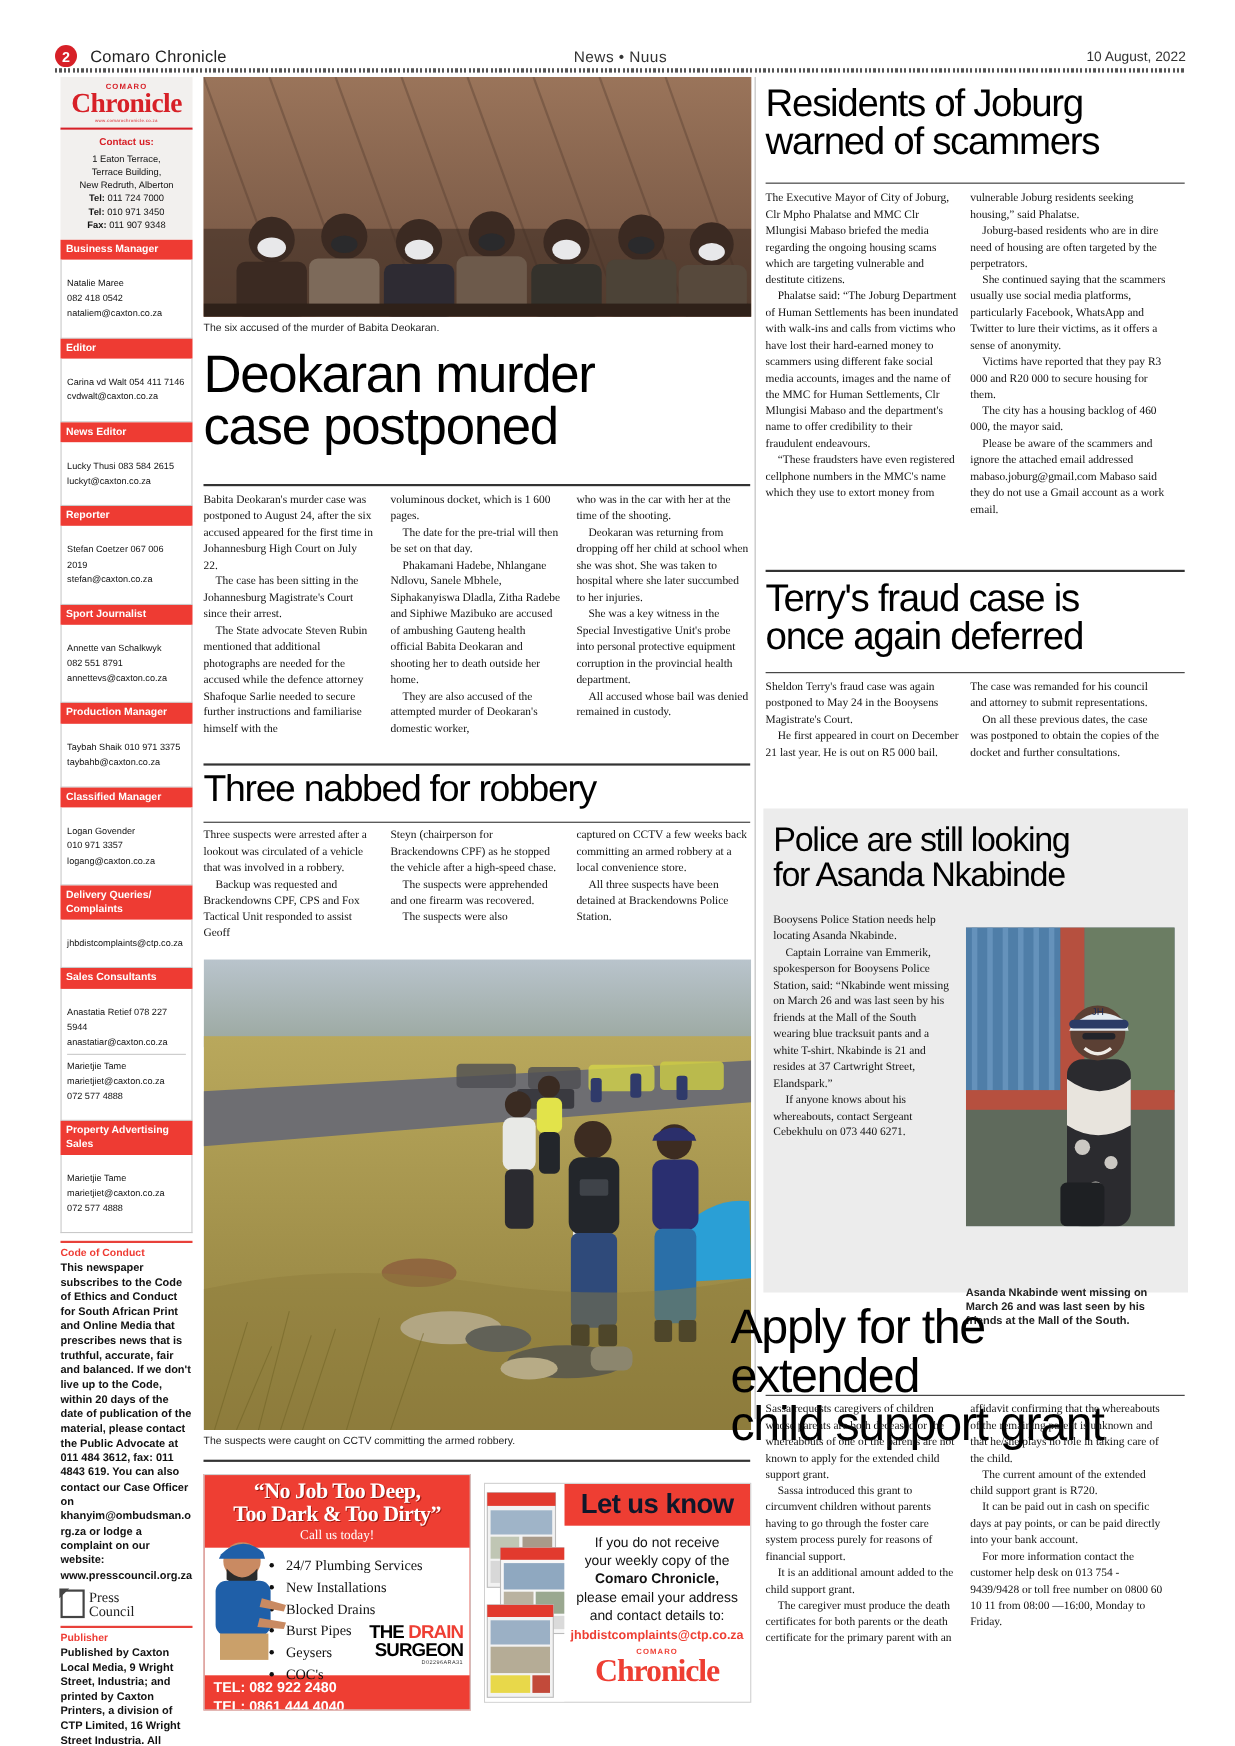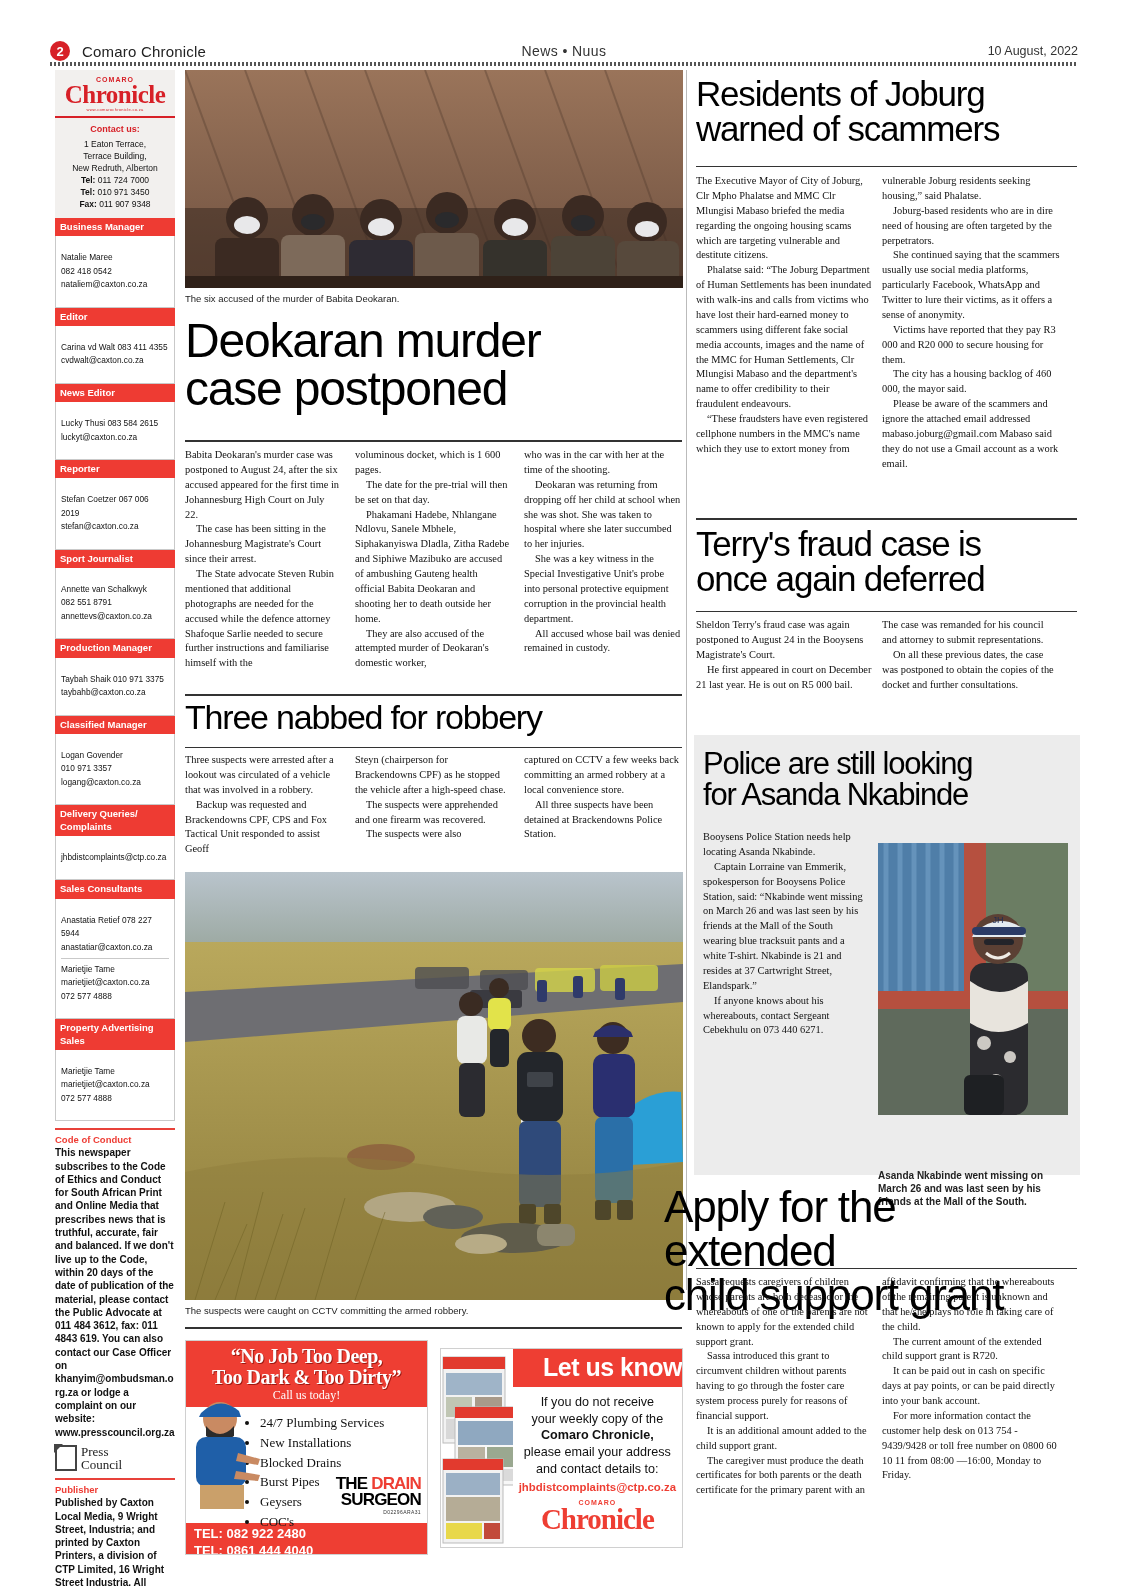--- a/index.html
+++ b/index.html
@@ -149,22 +149,22 @@
   .db-code { font-size: 5px; color: #333; letter-spacing: .4px; margin-top: 3px; }
   .drain-tel {
     color: #fff; font-weight: bold; font-size: 13px; line-height: 1.28;
     padding: 3px 0 4px 8px;
   }
 
   .letus-ad { border: 1px solid #d0d0d0; background: #fff; display: flex; }
   .letus-left { width: 78px; background: #fff; position: relative; overflow: hidden; }
   .letus-right { flex: 1; padding: 0; }
   .letus-banner {
-    background: #ee3e33; color: #ffffff; font-weight: bold; font-size: 25px;
-    text-align: right; padding: 4px 0 5px; letter-spacing: -.5px;
+    background: #ee3e33; color: #0f172a; font-weight: bold; font-size: 25px;
+    text-align: center; padding: 4px 0 5px; letter-spacing: -.5px;
   }
   .letus-body {
     text-align: center; font-size: 12.6px; line-height: 1.33; color: #111; padding: 7px 6px 2px;
   }
   .letus-body b { font-weight: bold; }
   .letus-mail { color: #ee3e33; font-weight: bold; font-size: 11.4px; margin-top: 2px; }
   .letus-logo { text-align: center; padding: 2px 0 4px; }
   .lu-comaro { font-size: 7px; font-weight: bold; color: #ee3e33; letter-spacing: 1px; }
   .lu-chron {
     font-family: "Liberation Serif", serif; font-weight: bold; font-size: 29px;
@@ -211,21 +211,21 @@
         <div class="sb-body">
           <div>Natalie Maree</div>
           <div>082 418 0542</div>
           <div>nataliem@caxton.co.za</div>
         </div>
         </div>
 
       <div>
           <div class="sb-head">Editor</div>
         <div class="sb-body">
-          <div>Carina vd Walt 083 411 4355</div>
+          <div>Carina vd Walt 054 411 7146</div>
           <div>cvdwalt@caxton.co.za</div>
         </div>
         </div>
 
       <div>
           <div class="sb-head">News Editor</div>
         <div class="sb-body">
           <div>Lucky Thusi 083 584 2615</div>
           <div>luckyt@caxton.co.za</div>
         </div>
@@ -536,21 +536,21 @@
     <p>Please be aware of the scammers and ignore the attached email addressed mabaso.joburg@gmail.com Mabaso said they do not use a Gmail account as a work email.</p>
   </div>
 
   <div class="thin-rule" style="left:696px; top:518px; width:381px; height:1.5px;"></div>
   <div class="hl" style="position:absolute; left:696px; top:526px; width:382px; font-size:35px;">
     <div>Terry's fraud case is</div>
     <div>once again deferred</div>
   </div>
   <div class="thin-rule" style="left:696px; top:611px; width:381px; height:1.2px;"></div>
   <div class="body-col" style="position:absolute; left:696px; top:618px; width:176px;">
-    <p>Sheldon Terry's fraud case was again postponed to August 24 in the Booysens Magistrate's Court.</p>
+    <p>Sheldon Terry's fraud case was again postponed to May 24 in the Booysens Magistrate's Court.</p>
     <p>He first appeared in court on December 21 last year. He is out on R5 000 bail.</p>
   </div>
   <div class="body-col" style="position:absolute; left:882px; top:618px; width:178px;">
     <p>The case was remanded for his council and attorney to submit representations.</p>
     <p>On all these previous dates, the case was postponed to obtain the copies of the docket and further consultations.</p>
   </div>
 
   <div class="grey-box" style="left:694px; top:735px; width:386px; height:440px;"></div>
   <div class="hl" style="position:absolute; left:703px; top:748px; width:372px; font-size:31px;">
     <div>Police are still looking</div>

